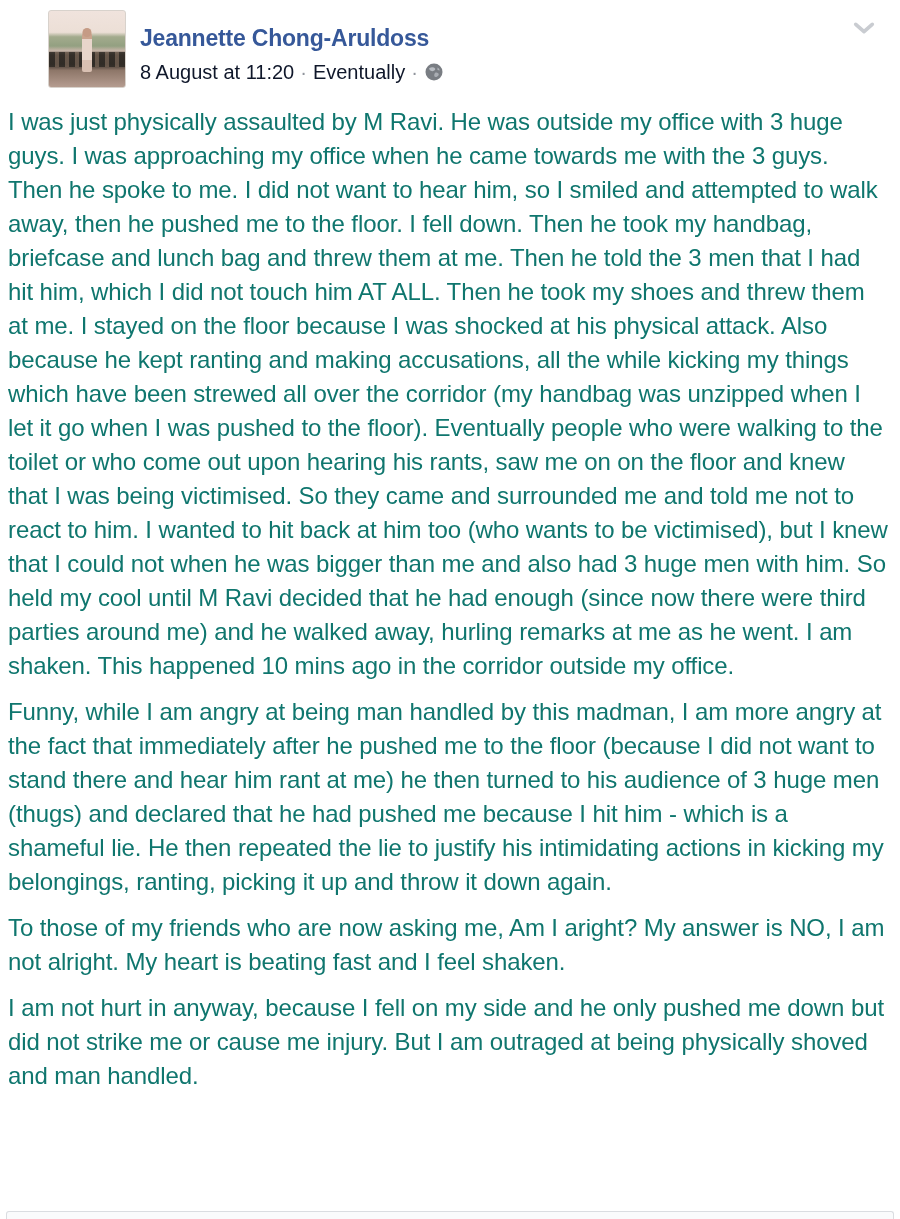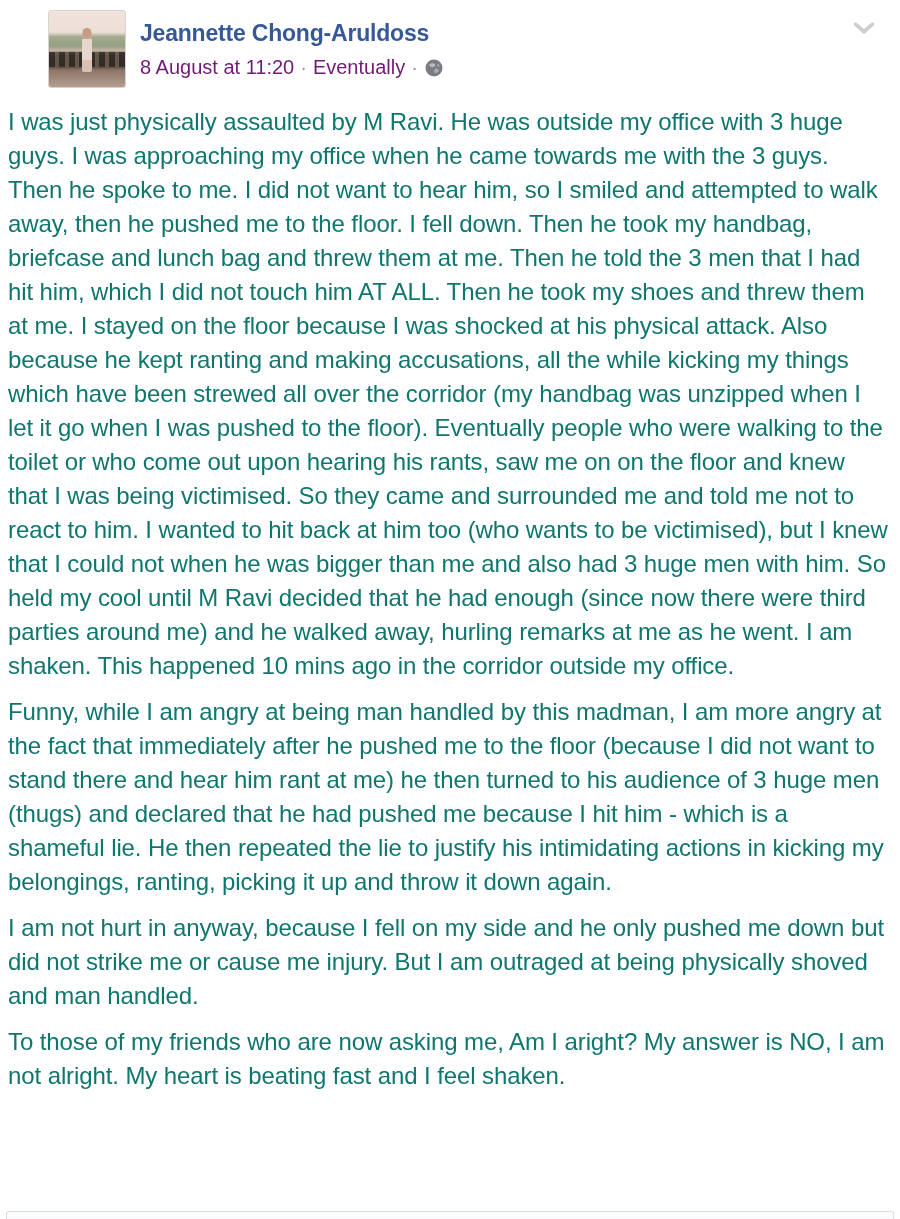--- a/index.html
+++ b/index.html
@@ -2,21 +2,21 @@
 <html><head>
 <meta charset="utf-8">
 <style>
   * { box-sizing: border-box; margin: 0; padding: 0; }
   html, body { width: 900px; height: 1219px; background: #ffffff; overflow: hidden; }
   body { font-family: "Liberation Sans", sans-serif; color: #1d2129; position: relative; }
 
   .post { position: relative; width: 900px; height: 1219px; padding: 10px 10px 0 8px; }
 
   
-  .header { position: relative; display: flex; align-items: flex-start; padding-left: 40px; }
+  .header { position: relative; display: flex; align-items: center; padding-left: 40px; }
   .avatar {
     width: 78px; height: 78px; flex: 0 0 78px;
     border-radius: 3px; border: 1px solid #d8d2cc;
     position: relative; overflow: hidden; cursor: pointer;
     background: linear-gradient(180deg, #f0e3dd 0%, #ecdfd6 28%, #a3ab8d 34%, #93a081 46%, #c4b3a6 52%, #55483f 58%, #3d352e 70%, #8d7668 78%, #b59c90 100%);
   }
   .avatar .rail {
     position: absolute; left: 0; right: 0; top: 54%; height: 20%;
     background: repeating-linear-gradient(90deg, #2f2a25 0 6px, #6b5a4d 6px 10px);
     opacity: .85;
@@ -34,21 +34,21 @@
 
   .hgroup { padding: 10px 0 0 14px; flex: 1 1 auto; }
   .author {
     display: inline-block; font-size: 23px; font-weight: bold;
     color: #365899; text-decoration: none; letter-spacing: -0.2px; cursor: pointer;
   }
   .meta {
     margin-top: 9px; display: flex; align-items: center; gap: 6px;
     font-size: 20px; color: #90949c;
   }
-  .meta a { color: #701a75; text-decoration: none; cursor: pointer; }
+  .meta a { color: #0f172a; text-decoration: none; cursor: pointer; }
   .globe { display: inline-block; width: 18px; height: 18px; margin-left: 1px; }
 
   .chevron {
     position: absolute; top: 4px; right: 12px; width: 28px; height: 28px;
     display: flex; align-items: center; justify-content: center; cursor: pointer;
   }
 
   
   .content { margin-top: 17px; padding-right: 4px; width: 884px; }
   .content p {
@@ -98,19 +98,19 @@
       <svg viewBox="0 0 24 14" width="22" height="14" aria-hidden="true">
         <polyline points="3,3 12,11 21,3" fill="none" stroke="#c9ccd1" stroke-width="4" stroke-linecap="round" stroke-linejoin="round"></polyline>
       </svg>
     </div>
 
   </div>
 
   <div class="content">
     <p>I was just physically assaulted by M Ravi. He was outside my office with 3 huge guys. I was approaching my office when he came towards me with the 3 guys. Then he spoke to me. I did not want to hear him, so I smiled and attempted to walk away, then he pushed me to the floor. I fell down. Then he took my handbag, briefcase and lunch bag and threw them at me. Then he told the 3 men that I had hit him, which I did not touch him AT ALL. Then he took my shoes and threw them at me. I stayed on the floor because I was shocked at his physical attack. Also because he kept ranting and making accusations, all the while kicking my things which have been strewed all over the corridor (my handbag was unzipped when I let it go when I was pushed to the floor). Eventually people who were walking to the toilet or who come out upon hearing his rants, saw me on on the floor and knew that I was being victimised. So they came and surrounded me and told me not to react to him. I wanted to hit back at him too (who wants to be victimised), but I knew that I could not when he was bigger than me and also had 3 huge men with him. So held my cool until M Ravi decided that he had enough (since now there were third parties around me) and he walked away, hurling remarks at me as he went. I am shaken. This happened 10 mins ago in the corridor outside my office.</p>
     <p>Funny, while I am angry at being man handled by this madman, I am more angry at the fact that immediately after he pushed me to the floor (because I did not want to stand there and hear him rant at me) he then turned to his audience of 3 huge men (thugs) and declared that he had pushed me because I hit him - which is a shameful lie. He then repeated the lie to justify his intimidating actions in kicking my belongings, ranting, picking it up and throw it down again.</p>
+    <p>To those of my friends who are now asking me, Am I aright? My answer is NO, I am not alright. My heart is beating fast and I feel shaken.</p>
     <p>I am not hurt in anyway, because I fell on my side and he only pushed me down but did not strike me or cause me injury. But I am outraged at being physically shoved and man handled.</p>
-    <p>To those of my friends who are now asking me, Am I aright? My answer is NO, I am not alright. My heart is beating fast and I feel shaken.</p>
   </div>
 
   <div class="footer-divider"></div>
 
 </div>
 
 </body></html>

